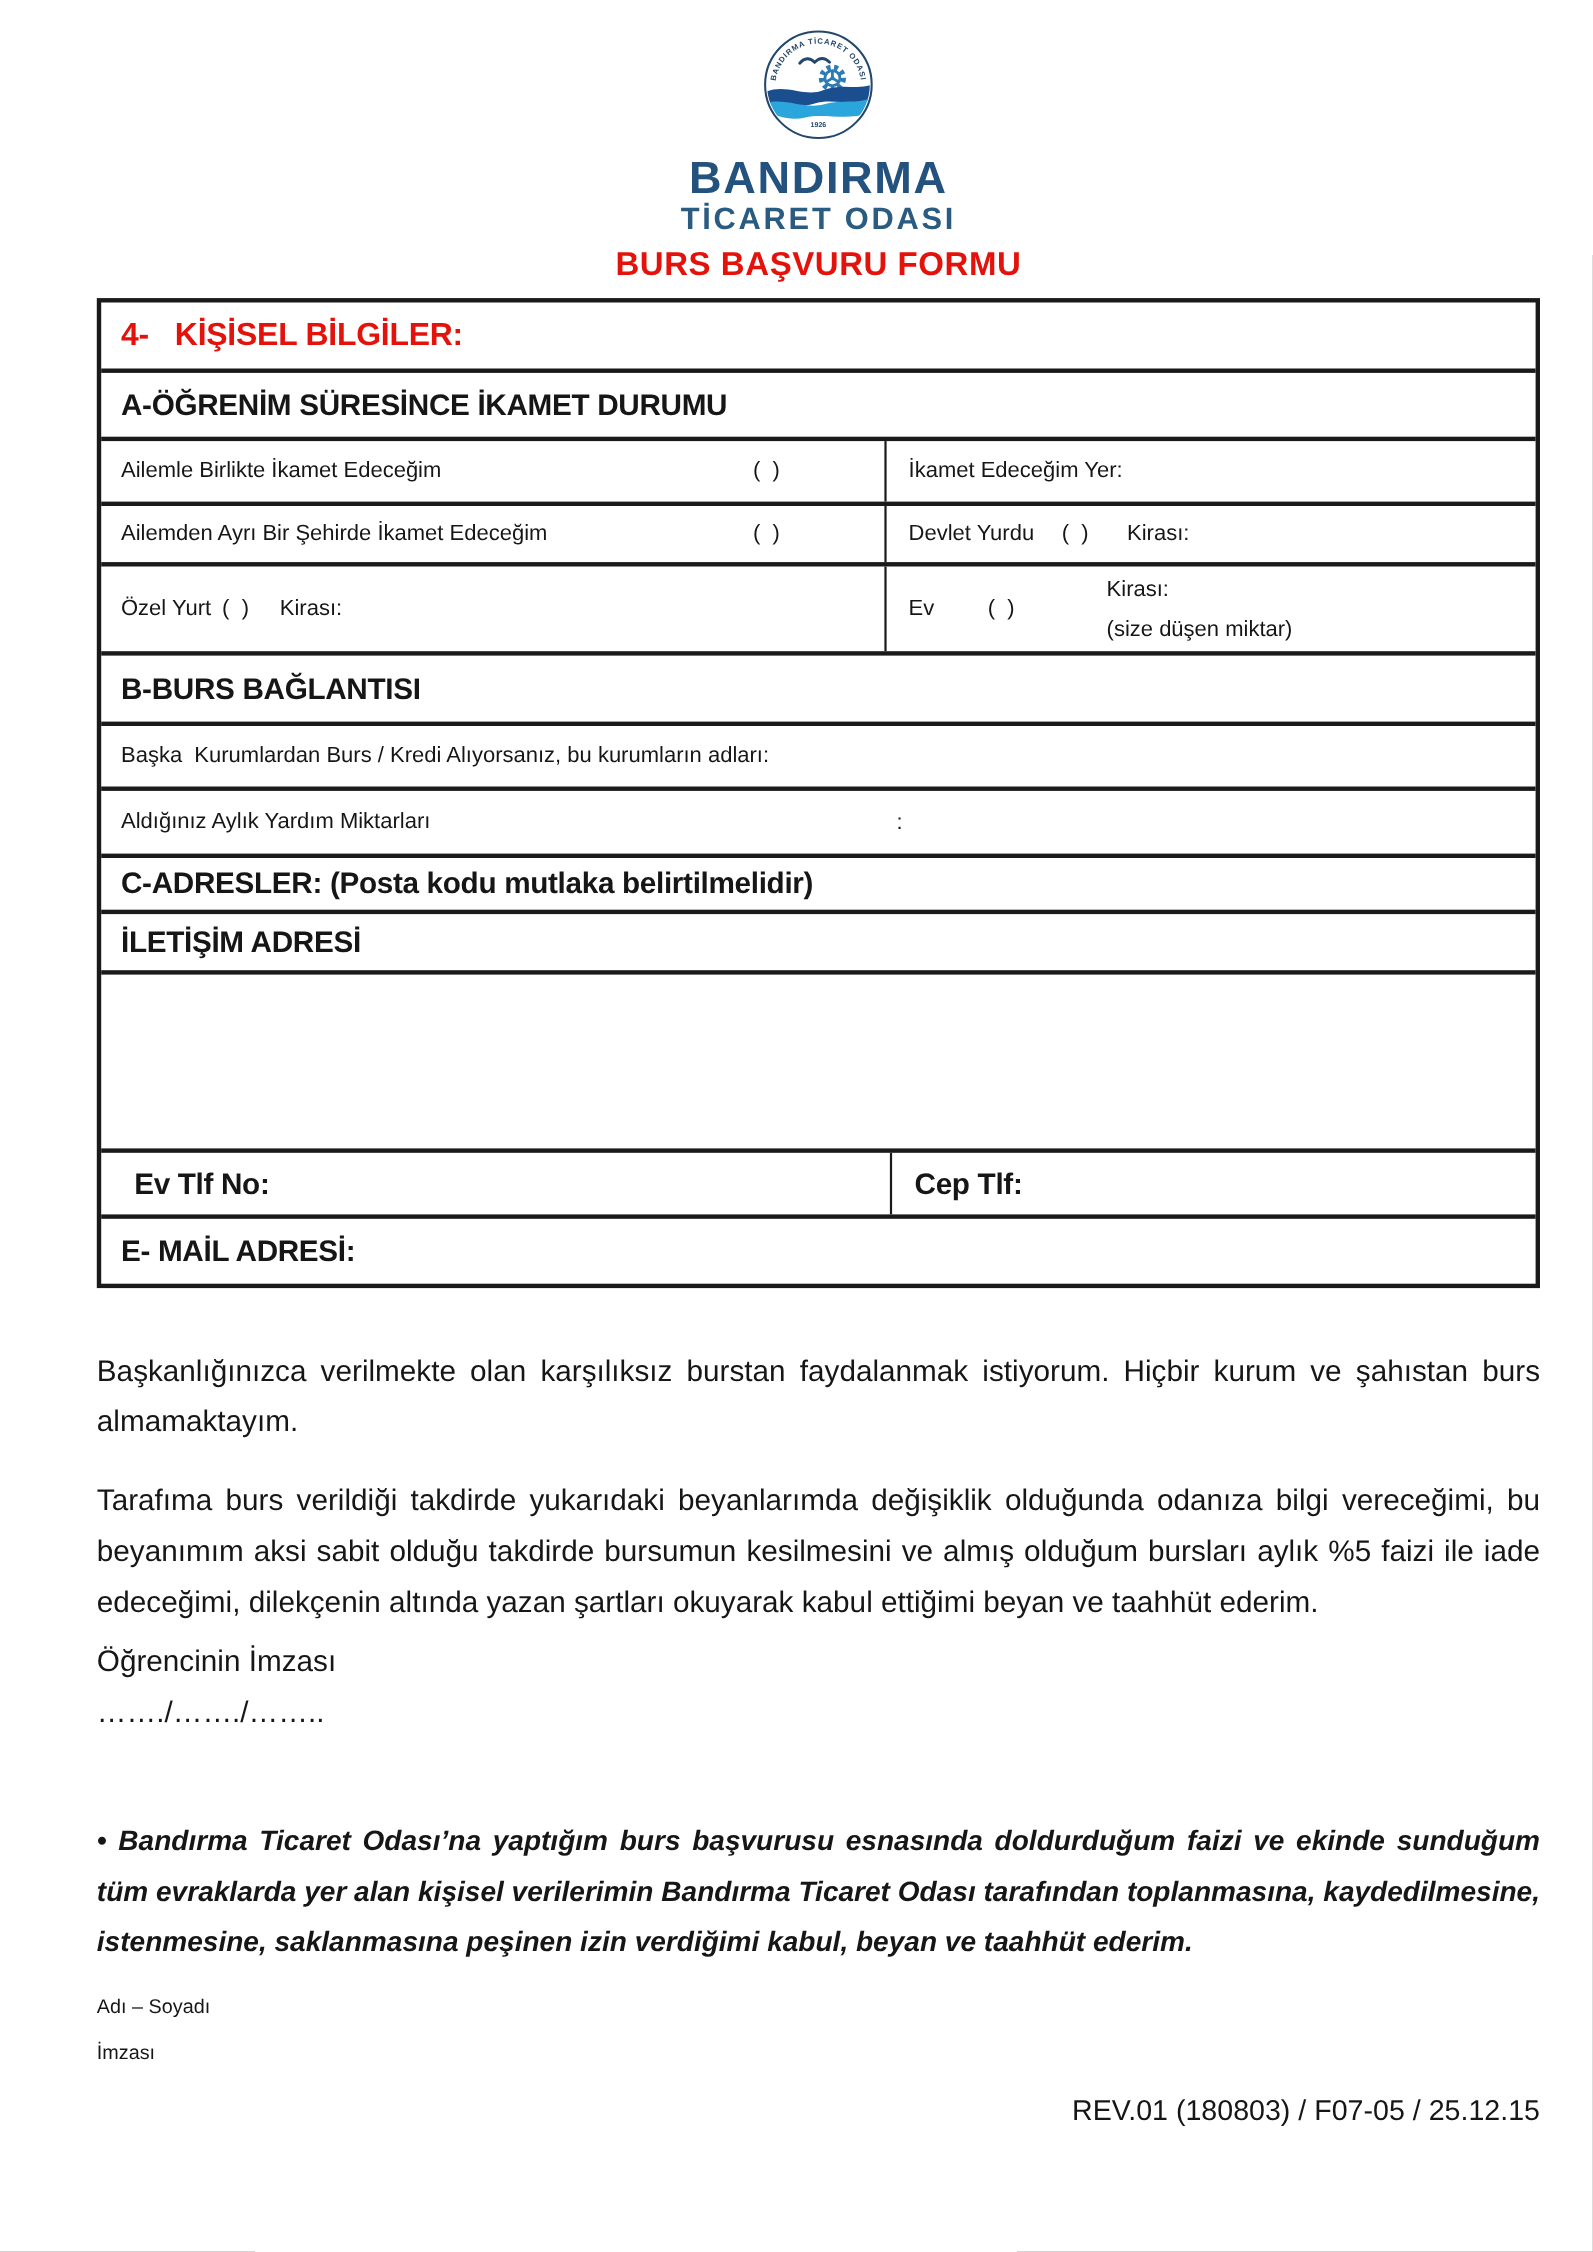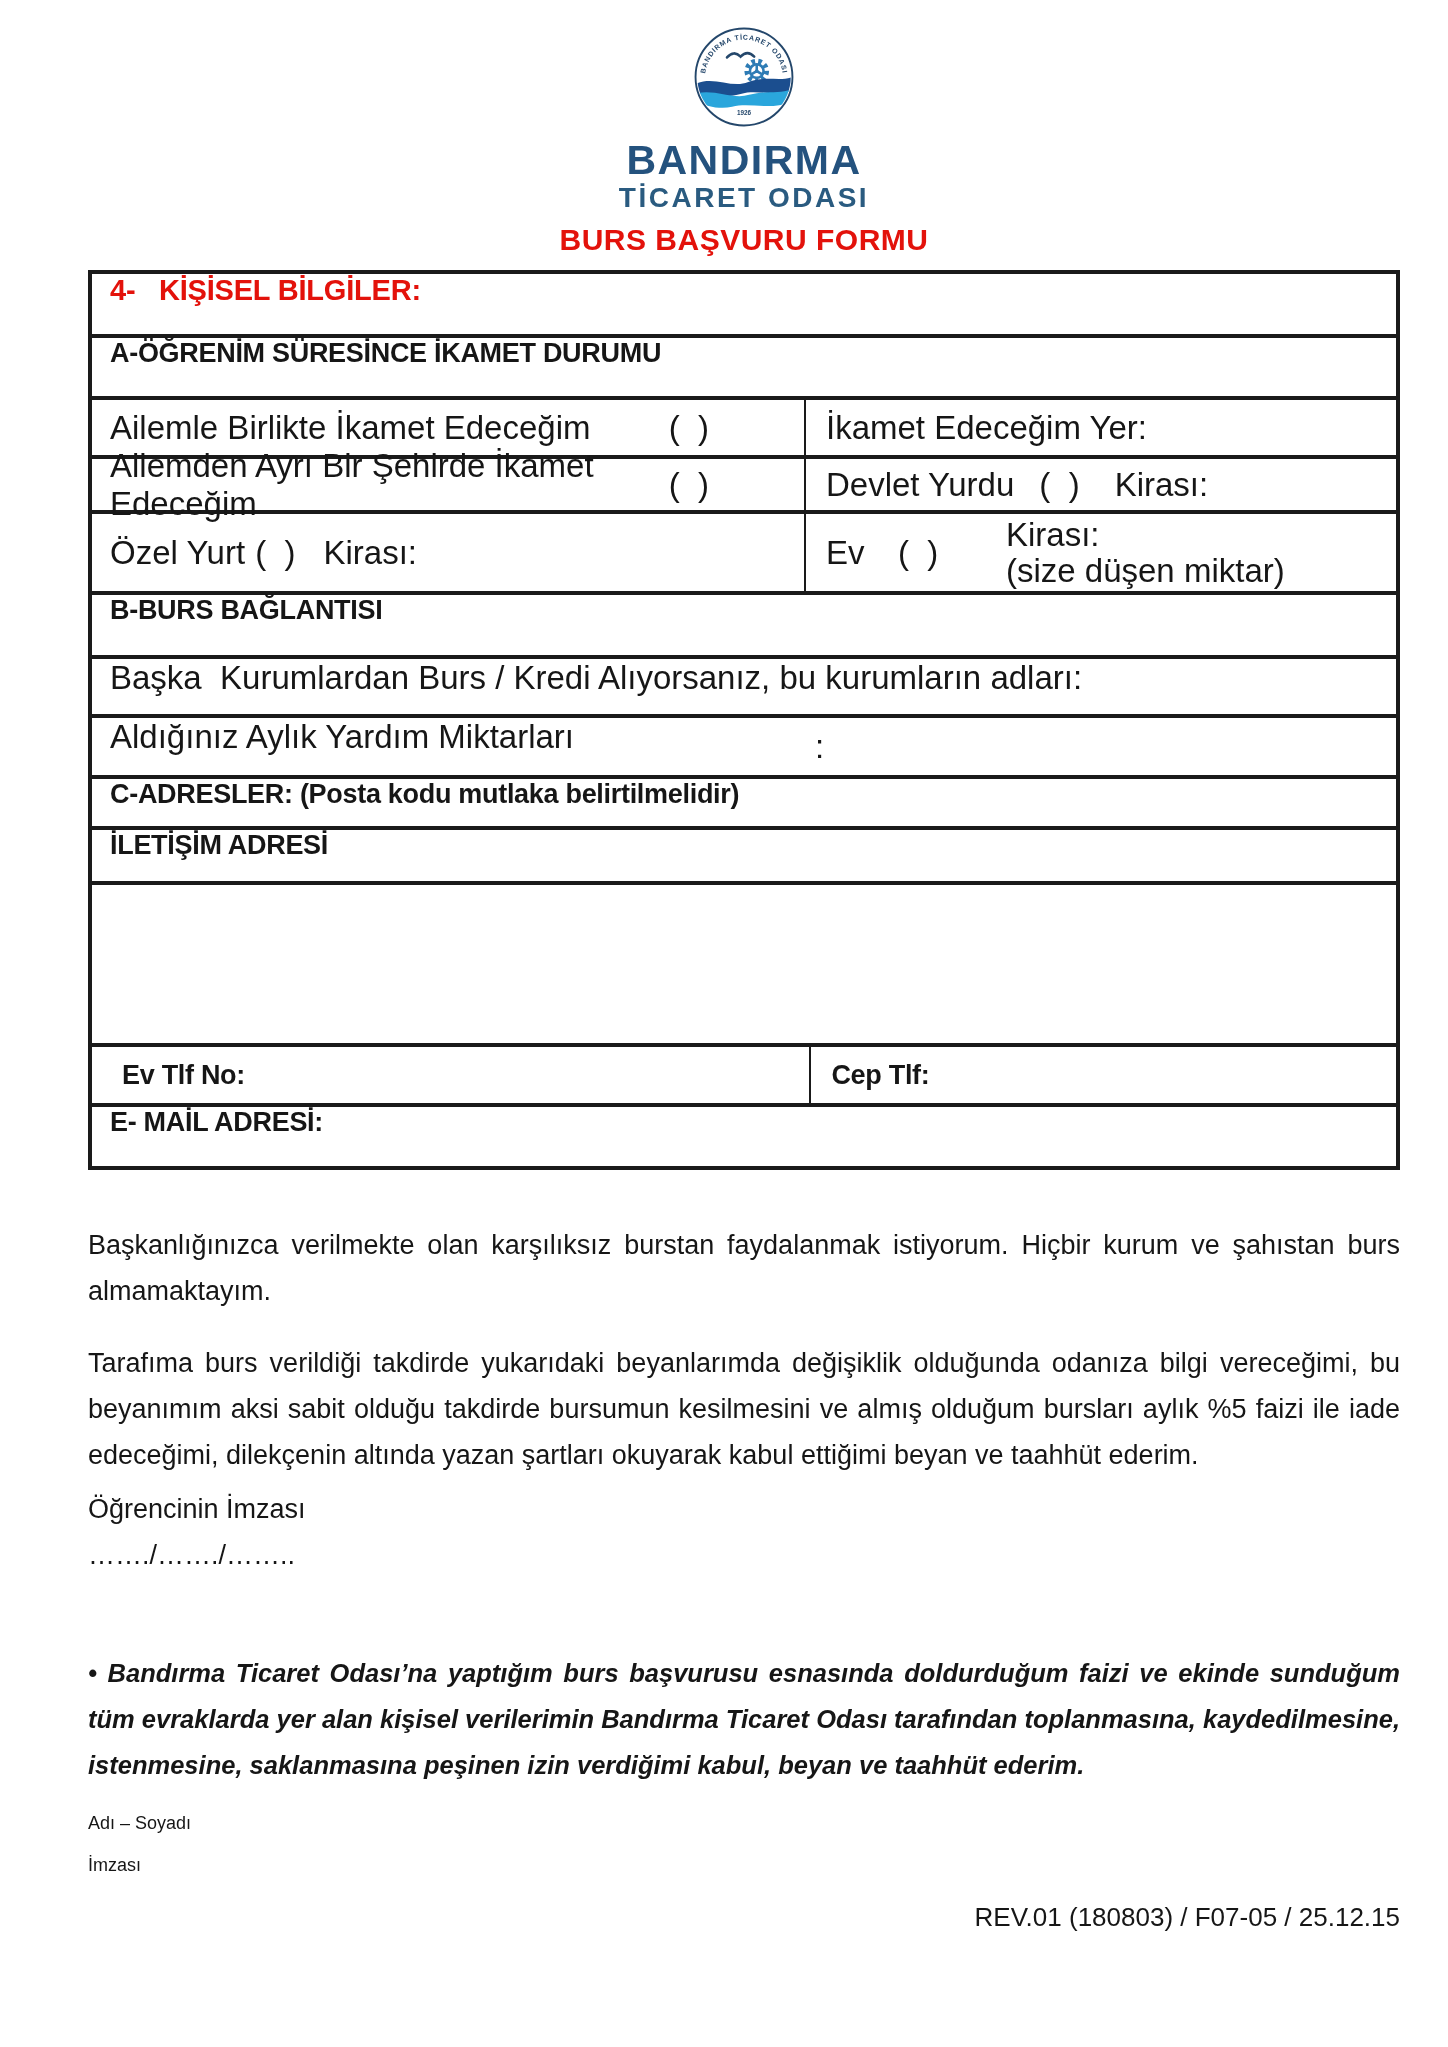--- a/index.html
+++ b/index.html
@@ -11,26 +11,26 @@
 
   
   .doc-header{text-align:center;padding-top:26px;}
   .logo-svg{width:102px;height:102px;display:inline-block;}
   .org1{font-size:41px;font-weight:bold;color:#24527e;letter-spacing:1.5px;margin-top:6px;line-height:44px;}
   .org2{font-size:28px;font-weight:bold;color:#2a5b80;letter-spacing:2.5px;line-height:32px;}
   .form-title{font-size:30px;font-weight:bold;color:#e3120b;margin-top:9px;line-height:34px;letter-spacing:.5px;}
 
   
   .tbl{border:4px solid #1a1a1a;margin-top:13px;}
-  .trow{border-bottom:4px solid #1a1a1a;display:flex;align-items:flex-start;position:relative;box-sizing:border-box;white-space:pre-wrap;}
+  .trow{border-bottom:4px solid #1a1a1a;display:flex;align-items:center;position:relative;box-sizing:border-box;white-space:pre-wrap;}
   .trow:last-child{border-bottom:none;}
   .cellpad{padding-left:18px;}
   .lc{width:54.6%;height:100%;display:flex;align-items:center;box-sizing:border-box;padding-left:18px;}
   .rc{flex:1;height:100%;border-left:2px solid #1a1a1a;display:flex;align-items:center;box-sizing:border-box;padding-left:20px;}
-  .t{font-size:33px;}
+  .t{font-size:20px;}
   .b{font-size:27px;font-weight:bold;letter-spacing:-0.3px;}
   .redhead{font-size:29px;font-weight:bold;color:#e3120b;letter-spacing:-0.2px;}
   .r1{height:64px;} .r2{height:62px;} .r3{height:59px;} .r4{height:55px;} .r5{height:81px;}
   .r6{height:64px;} .r7{height:59px;} .r8{height:61px;} .r9{height:51px;} .r10{height:55px;}
   .r11{height:162px;} .r12{height:60px;padding-left:12px;} .r13{height:59px;}
   .paren{white-space:pre;}
   .paren.pushed{margin-left:auto;margin-right:95px;}
   .gap10{margin-left:10px;} .gap25{margin-left:25px;} .gap28{margin-left:28px;} .gap35{margin-left:35px;}
   .ev-span{width:72px;display:inline-block;}
   .house-paren{width:108px;display:inline-block;}

